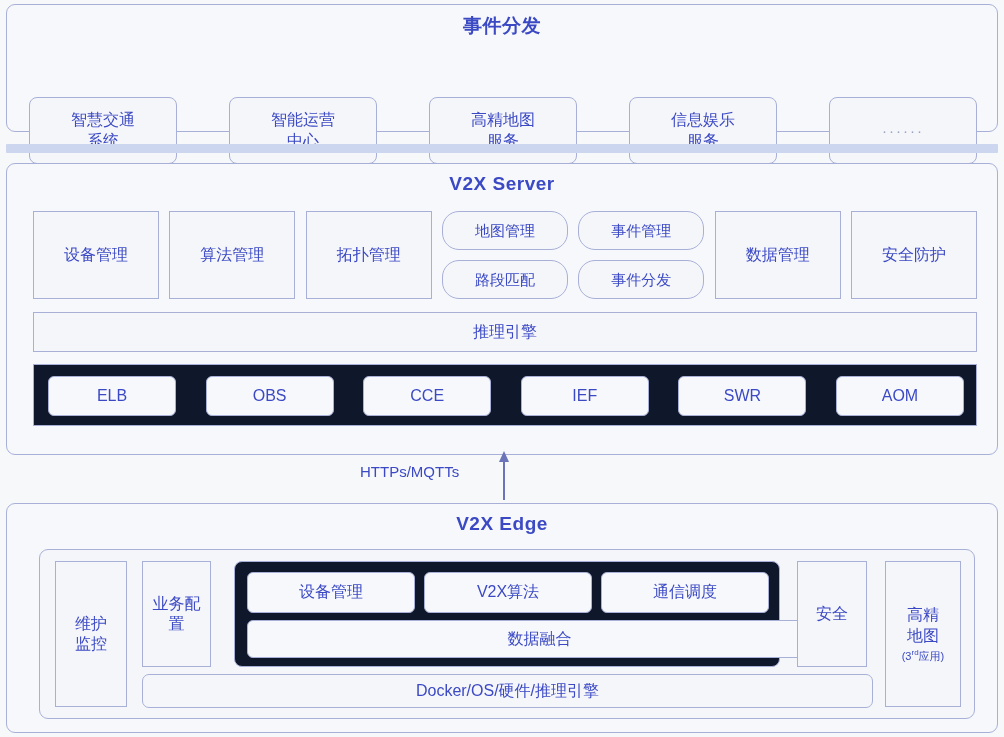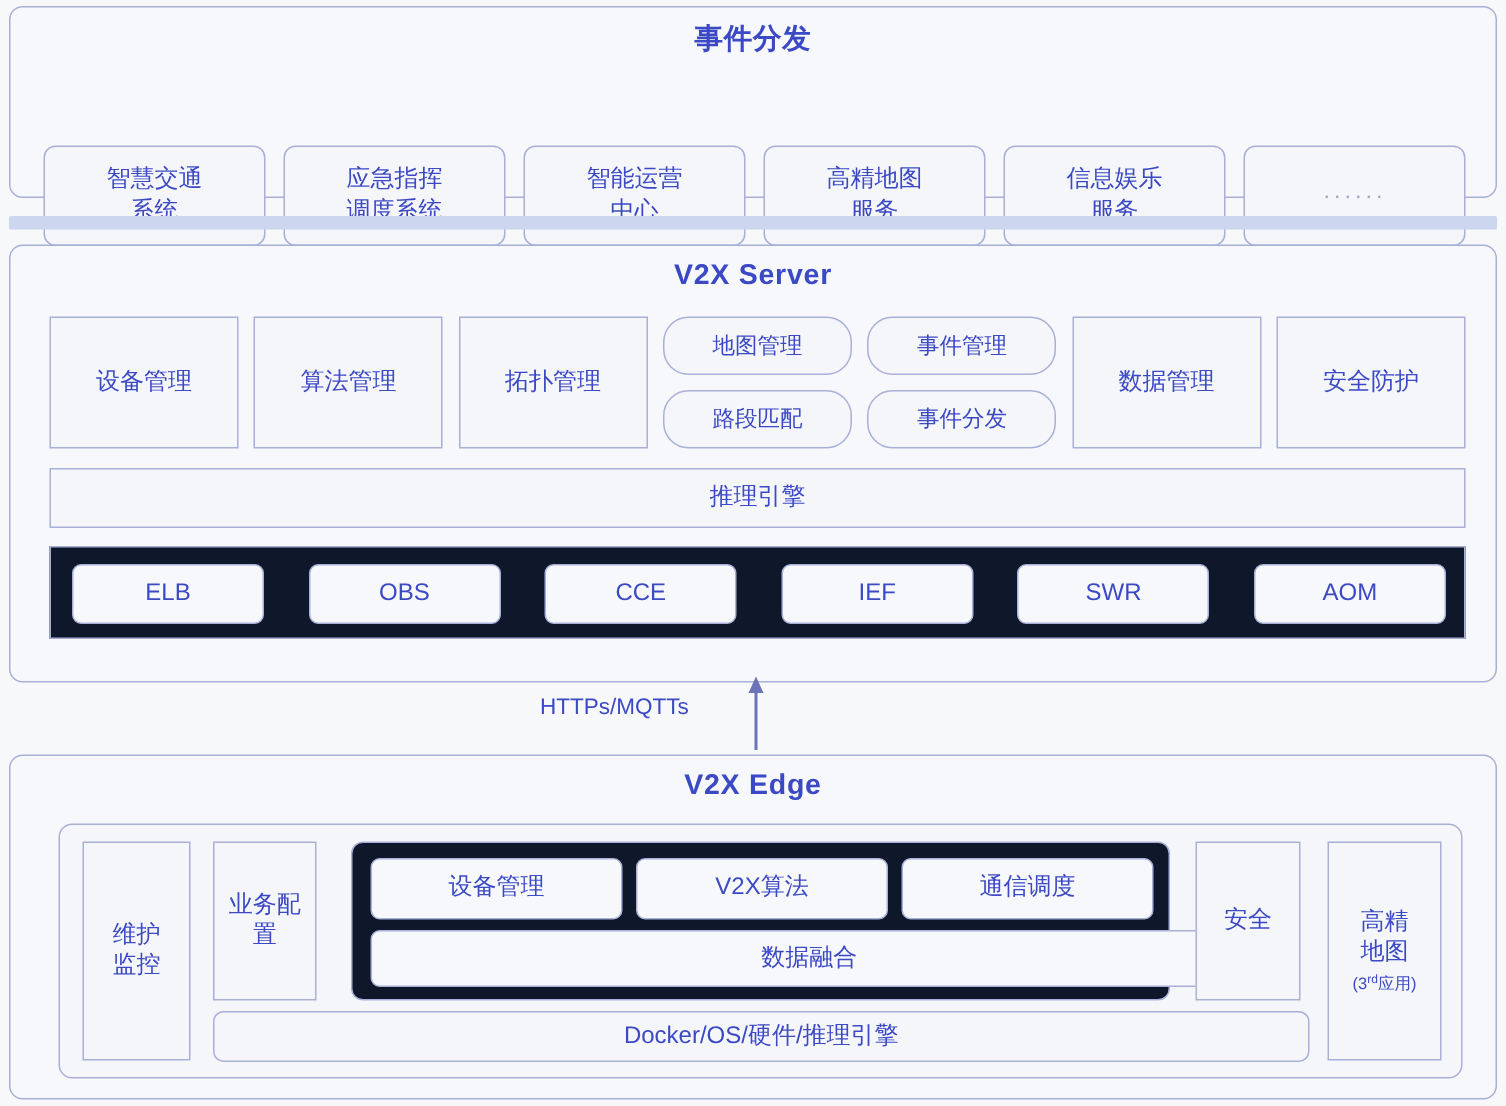--- a/index.html
+++ b/index.html
@@ -301,23 +301,20 @@
 </head>
 <body>
 
 <div class="page">
 
   <div class="panel" id="ops-panel">
     <div class="panel-title" id="ops-title">事件分发</div>
     <div class="ops-row">
       <div class="cell rounded">
         <span>智慧交通<br>系统</span>
-      </div>
-      <div class="cell rounded">
-        <span>应急指挥<br>调度系统</span>
       </div>
       <div class="cell rounded">
         <span>智能运营<br>中心</span>
       </div>
       <div class="cell rounded">
         <span>高精地图<br>服务</span>
       </div>
       <div class="cell rounded">
         <span>信息娱乐<br>服务</span>
       </div>

